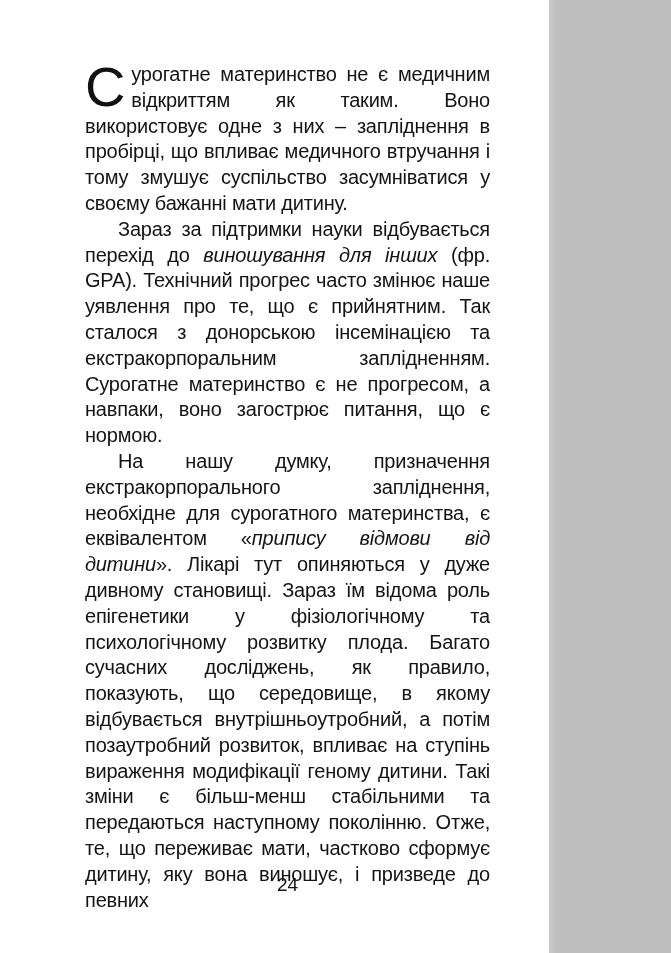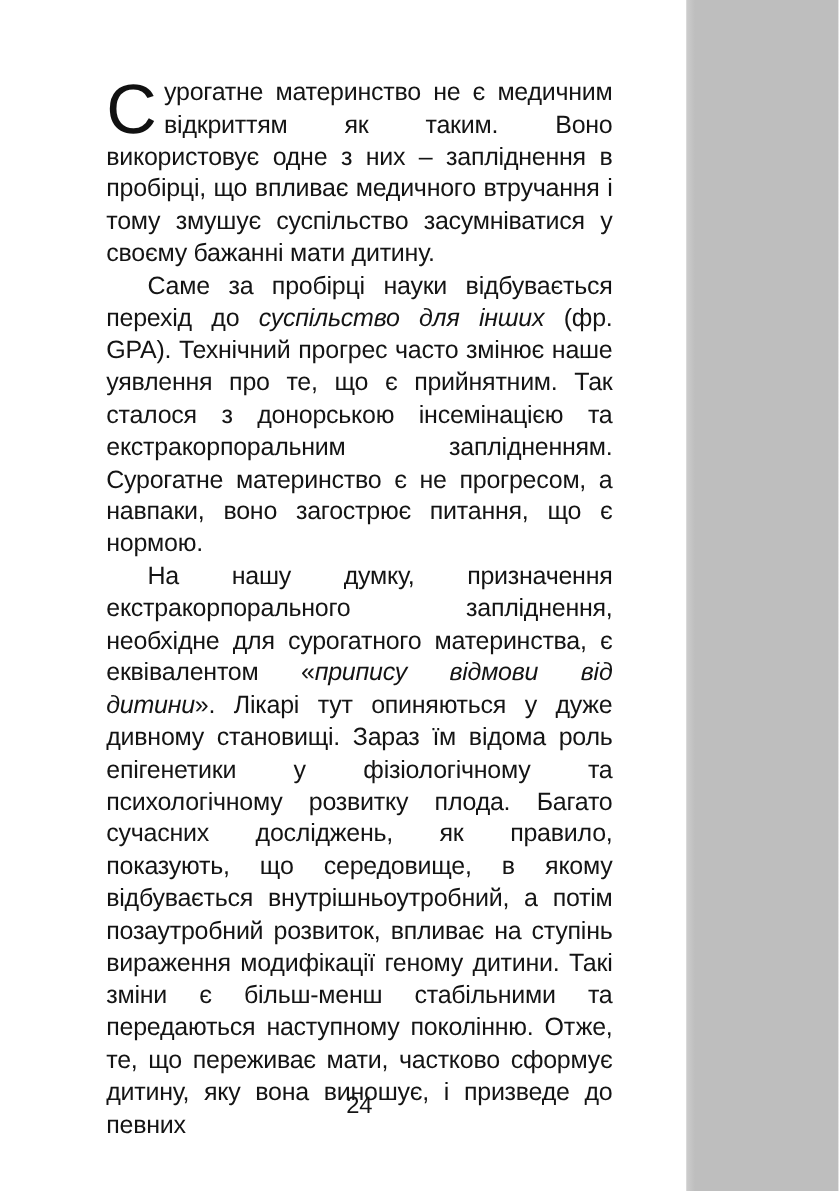--- a/index.html
+++ b/index.html
@@ -62,18 +62,18 @@
     font-size: 19px;
     color: #141414;
   }
 </style>
 </head>
 <body>
 
 <div class="screen">
   <div class="text-block">
       <p class="para"><span class="drop-cap">С</span><span>урогатне материнство не є медичним відкриттям як таким. Воно використовує одне з них – запліднення в пробірці, що впливає медичного втручання і тому змушує суспільство засумніватися у своєму бажанні мати дитину.</span></p>
-      <p class="para indent"><span>Саме за пробірці науки відбувається перехід до </span><span class="italic">суспільство для інших</span><span> (фр. GPA). Технічний прогрес часто змінює наше уявлення про те, що є прийнятним. Так сталося з донорською інсемінацією та екстракорпоральним заплідненням. Сурогатне материнство є не прогресом, а навпаки, воно загострює питання, що є нормою.</span></p>
+      <p class="para indent"><span>Зараз за підтримки науки відбувається перехід до </span><span class="italic">виношування для інших</span><span> (фр. GPA). Технічний прогрес часто змінює наше уявлення про те, що є прийнятним. Так сталося з донорською інсемінацією та екстракорпоральним заплідненням. Сурогатне материнство є не прогресом, а навпаки, воно загострює питання, що є нормою.</span></p>
       <p class="para indent"><span>На нашу думку, призначення екстракорпорального запліднення, необхідне для сурогатного материнства, є еквівалентом «</span><span class="italic">припису відмови від дитини</span><span>». Лікарі тут опиняються у дуже дивному становищі. Зараз їм відома роль епігенетики у фізіологічному та психологічному розвитку плода. Багато сучасних досліджень, як правило, показують, що середовище, в якому відбувається внутрішньоутробний, а потім позаутробний розвиток, впливає на ступінь вираження модифікації геному дитини. Такі зміни є більш-менш стабільними та передаються наступному поколінню. Отже, те, що переживає мати, частково сформує дитину, яку вона виношує, і призведе до певних</span></p>
     </div>
   <div class="page-number">24</div>
   <div class="gray-margin"></div>
 </div>
 
 </body></html>

